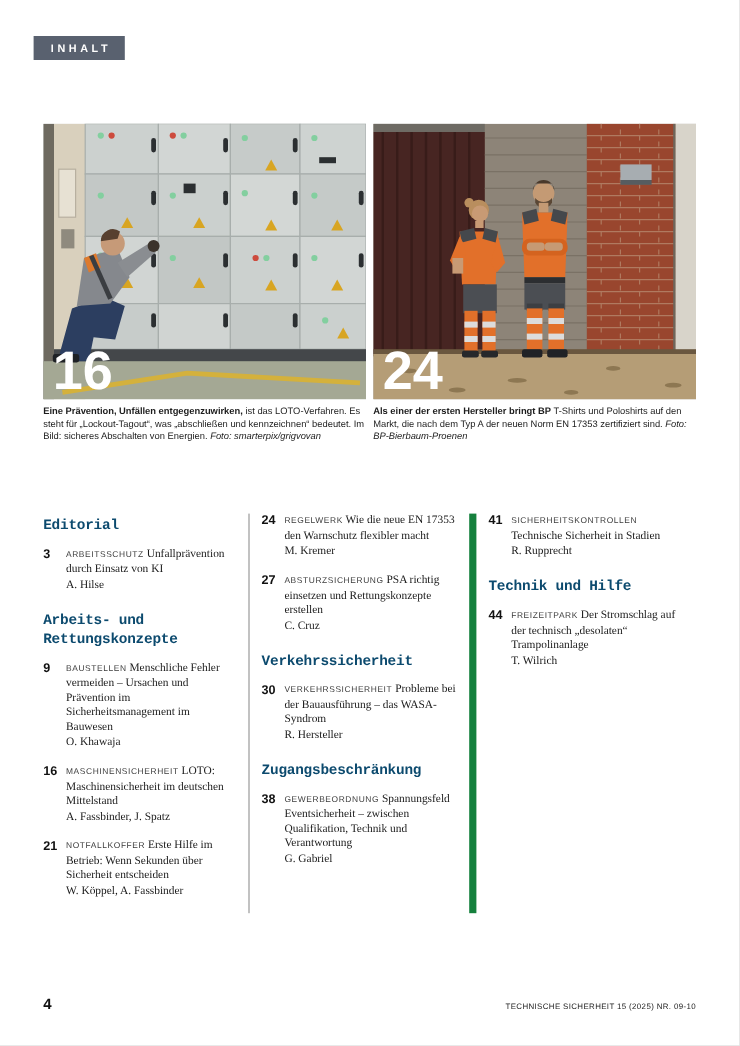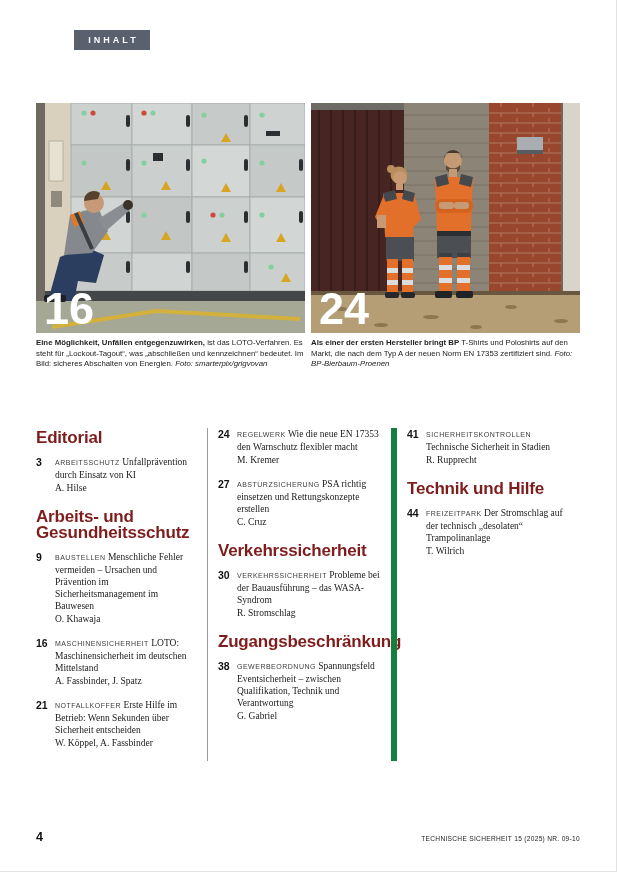--- a/index.html
+++ b/index.html
@@ -6,21 +6,20 @@
   html,body { background:#ffffff; }
   body { width:617px; height:872px; position:relative; font-family:"Liberation Sans",sans-serif; }
   .page { position:absolute; inset:0; background:#fff; box-shadow: inset -1px -1px 0 #e2e2e2; overflow:hidden; }
 
   
   .inhalt-tab{
     position:absolute; left:28px; top:30px; width:76px; height:20px;
     background:#59616f; color:#fff; font-weight:bold; font-size:9px;
     letter-spacing:3px; display:flex; align-items:center; justify-content:center;
     padding-left:3px;
-    margin-left:46px;
   }
 
   
   .photos{ position:absolute; left:36px; top:103px; width:544px; height:230px; display:flex; gap:6px; }
   .photo{ position:relative; width:269px; height:230px; overflow:hidden; }
   .photo svg{ display:block; width:269px; height:230px; }
   .photo-number{
     position:absolute; left:8px; bottom:0px; color:#ffffff;
     font-size:45px; font-weight:bold; line-height:48px; letter-spacing:0px;
     font-family:"Liberation Sans",sans-serif;
@@ -32,22 +31,22 @@
   .caption strong{ font-weight:bold; }
   .caption em{ font-style:italic; }
 
   
   .toc{ position:absolute; left:36px; top:428px; width:544px; min-height:262px; display:flex; align-items:stretch; }
   .toc-col{ padding-right:10px; }
   .toc-col.c1{ width:171px; }
   .toc-col.c2{ width:184px; border-left:1px solid #9b9b9b; padding-left:10px; }
   .toc-col.c3{ flex:1; border-left:6px solid #15803d; padding-left:10px; }
   .toc h2{
-    font-family:Liberation Sans, sans-serif; font-weight:bold; font-size:17px;
-    line-height:16px; letter-spacing:-0.2px; color:#7f1d1d; margin:15px 0 10px;
+    font-family:Liberation Mono, monospace; font-weight:bold; font-size:12px;
+    line-height:16px; letter-spacing:-0.2px; color:#0c4a6e; margin:15px 0 10px;
   }
   .toc .toc-col > h2:first-child{ margin-top:2px; }
   .entry{ display:flex; margin-bottom:12px; }
   .entry .num{ width:19px; flex:none; font-weight:bold; font-size:10.5px; line-height:12px; color:#111; }
   .entry .body{ flex:1; font-family:"Liberation Serif",serif; font-size:9.5px; line-height:12px; color:#1a1a1a; }
   .kicker{ font-family:"Liberation Sans",sans-serif; font-size:7px; letter-spacing:0.5px; color:#3c3c3c; }
   .authors{ margin-top:1px; }
 
   
   .footer{ position:absolute; left:36px; right:37px; top:830px; display:flex; justify-content:space-between; align-items:baseline; }
@@ -282,32 +281,32 @@
           <rect x="146" y="175" width="13" height="5" fill="#dcdcdc"></rect>
           <rect x="124" y="188" width="17" height="7" rx="2" fill="#202226"></rect>
           <rect x="145" y="188" width="17" height="7" rx="2" fill="#202226"></rect>
         </g>
       </svg>
       <div class="photo-number">24</div>
     </figure>
   </div>
 
   <div class="captions">
-    <p class="caption"><strong>Eine Möglichkeit, Unfällen entgegenzuwirken,</strong><span> ist das LOTO-Verfahren. Es steht für „Lockout-Tagout“, was „abschließen und kennzeichnen“ bedeutet. Im Bild: sicheres Abschalten von Energien. </span><em>Foto: smarterpix/grigvovan</em></p>
+    <p class="caption"><strong>Eine Prävention, Unfällen entgegenzuwirken,</strong><span> ist das LOTO-Verfahren. Es steht für „Lockout-Tagout“, was „abschließen und kennzeichnen“ bedeutet. Im Bild: sicheres Abschalten von Energien. </span><em>Foto: smarterpix/grigvovan</em></p>
     <p class="caption"><strong>Als einer der ersten Hersteller bringt BP</strong><span> T-Shirts und Poloshirts auf den Markt, die nach dem Typ A der neuen Norm EN 17353 zertifiziert sind. </span><em>Foto: BP-Bierbaum-Proenen</em></p>
   </div>
 
   <div class="toc" id="toc">
       <div class="toc-col c1">
         <h2>Editorial</h2>
         <div class="entry">
           <div class="num">3</div>
           <div class="body"><span class="kicker">ARBEITSSCHUTZ</span><span> Unfallprävention durch Einsatz von KI</span><div class="authors">A. Hilse</div></div>
         </div>
-        <h2>Arbeits- und Gesundheitsschutz</h2>
+        <h2>Arbeits- und Rettungskonzepte</h2>
         <div class="entry">
           <div class="num">9</div>
           <div class="body"><span class="kicker">BAUSTELLEN</span><span> Menschliche Fehler vermeiden – Ursachen und Prävention im Sicherheitsmanagement im Bauwesen</span><div class="authors">O. Khawaja</div></div>
         </div>
         <div class="entry">
           <div class="num">16</div>
           <div class="body"><span class="kicker">MASCHINENSICHERHEIT</span><span> LOTO: Maschinensicherheit im deutschen Mittelstand</span><div class="authors">A. Fassbinder, J. Spatz</div></div>
         </div>
         <div class="entry">
           <div class="num">21</div>
@@ -319,21 +318,21 @@
           <div class="num">24</div>
           <div class="body"><span class="kicker">REGELWERK</span><span> Wie die neue EN 17353 den Warnschutz flexibler macht</span><div class="authors">M. Kremer</div></div>
         </div>
         <div class="entry">
           <div class="num">27</div>
           <div class="body"><span class="kicker">ABSTURZSICHERUNG</span><span> PSA richtig einsetzen und Rettungskonzepte erstellen</span><div class="authors">C. Cruz</div></div>
         </div>
         <h2>Verkehrssicherheit</h2>
         <div class="entry">
           <div class="num">30</div>
-          <div class="body"><span class="kicker">VERKEHRSSICHERHEIT</span><span> Probleme bei der Bauausführung – das WASA-Syndrom</span><div class="authors">R. Stromschlag</div></div>
+          <div class="body"><span class="kicker">VERKEHRSSICHERHEIT</span><span> Probleme bei der Bauausführung – das WASA-Syndrom</span><div class="authors">R. Hersteller</div></div>
         </div>
         <h2>Zugangsbeschränkung</h2>
         <div class="entry">
           <div class="num">38</div>
           <div class="body"><span class="kicker">GEWERBEORDNUNG</span><span> Spannungsfeld Eventsicherheit – zwischen Qualifikation, Technik und Verantwortung</span><div class="authors">G. Gabriel</div></div>
         </div>
       </div>
       <div class="toc-col c3">
         <div class="entry">
           <div class="num">41</div>

